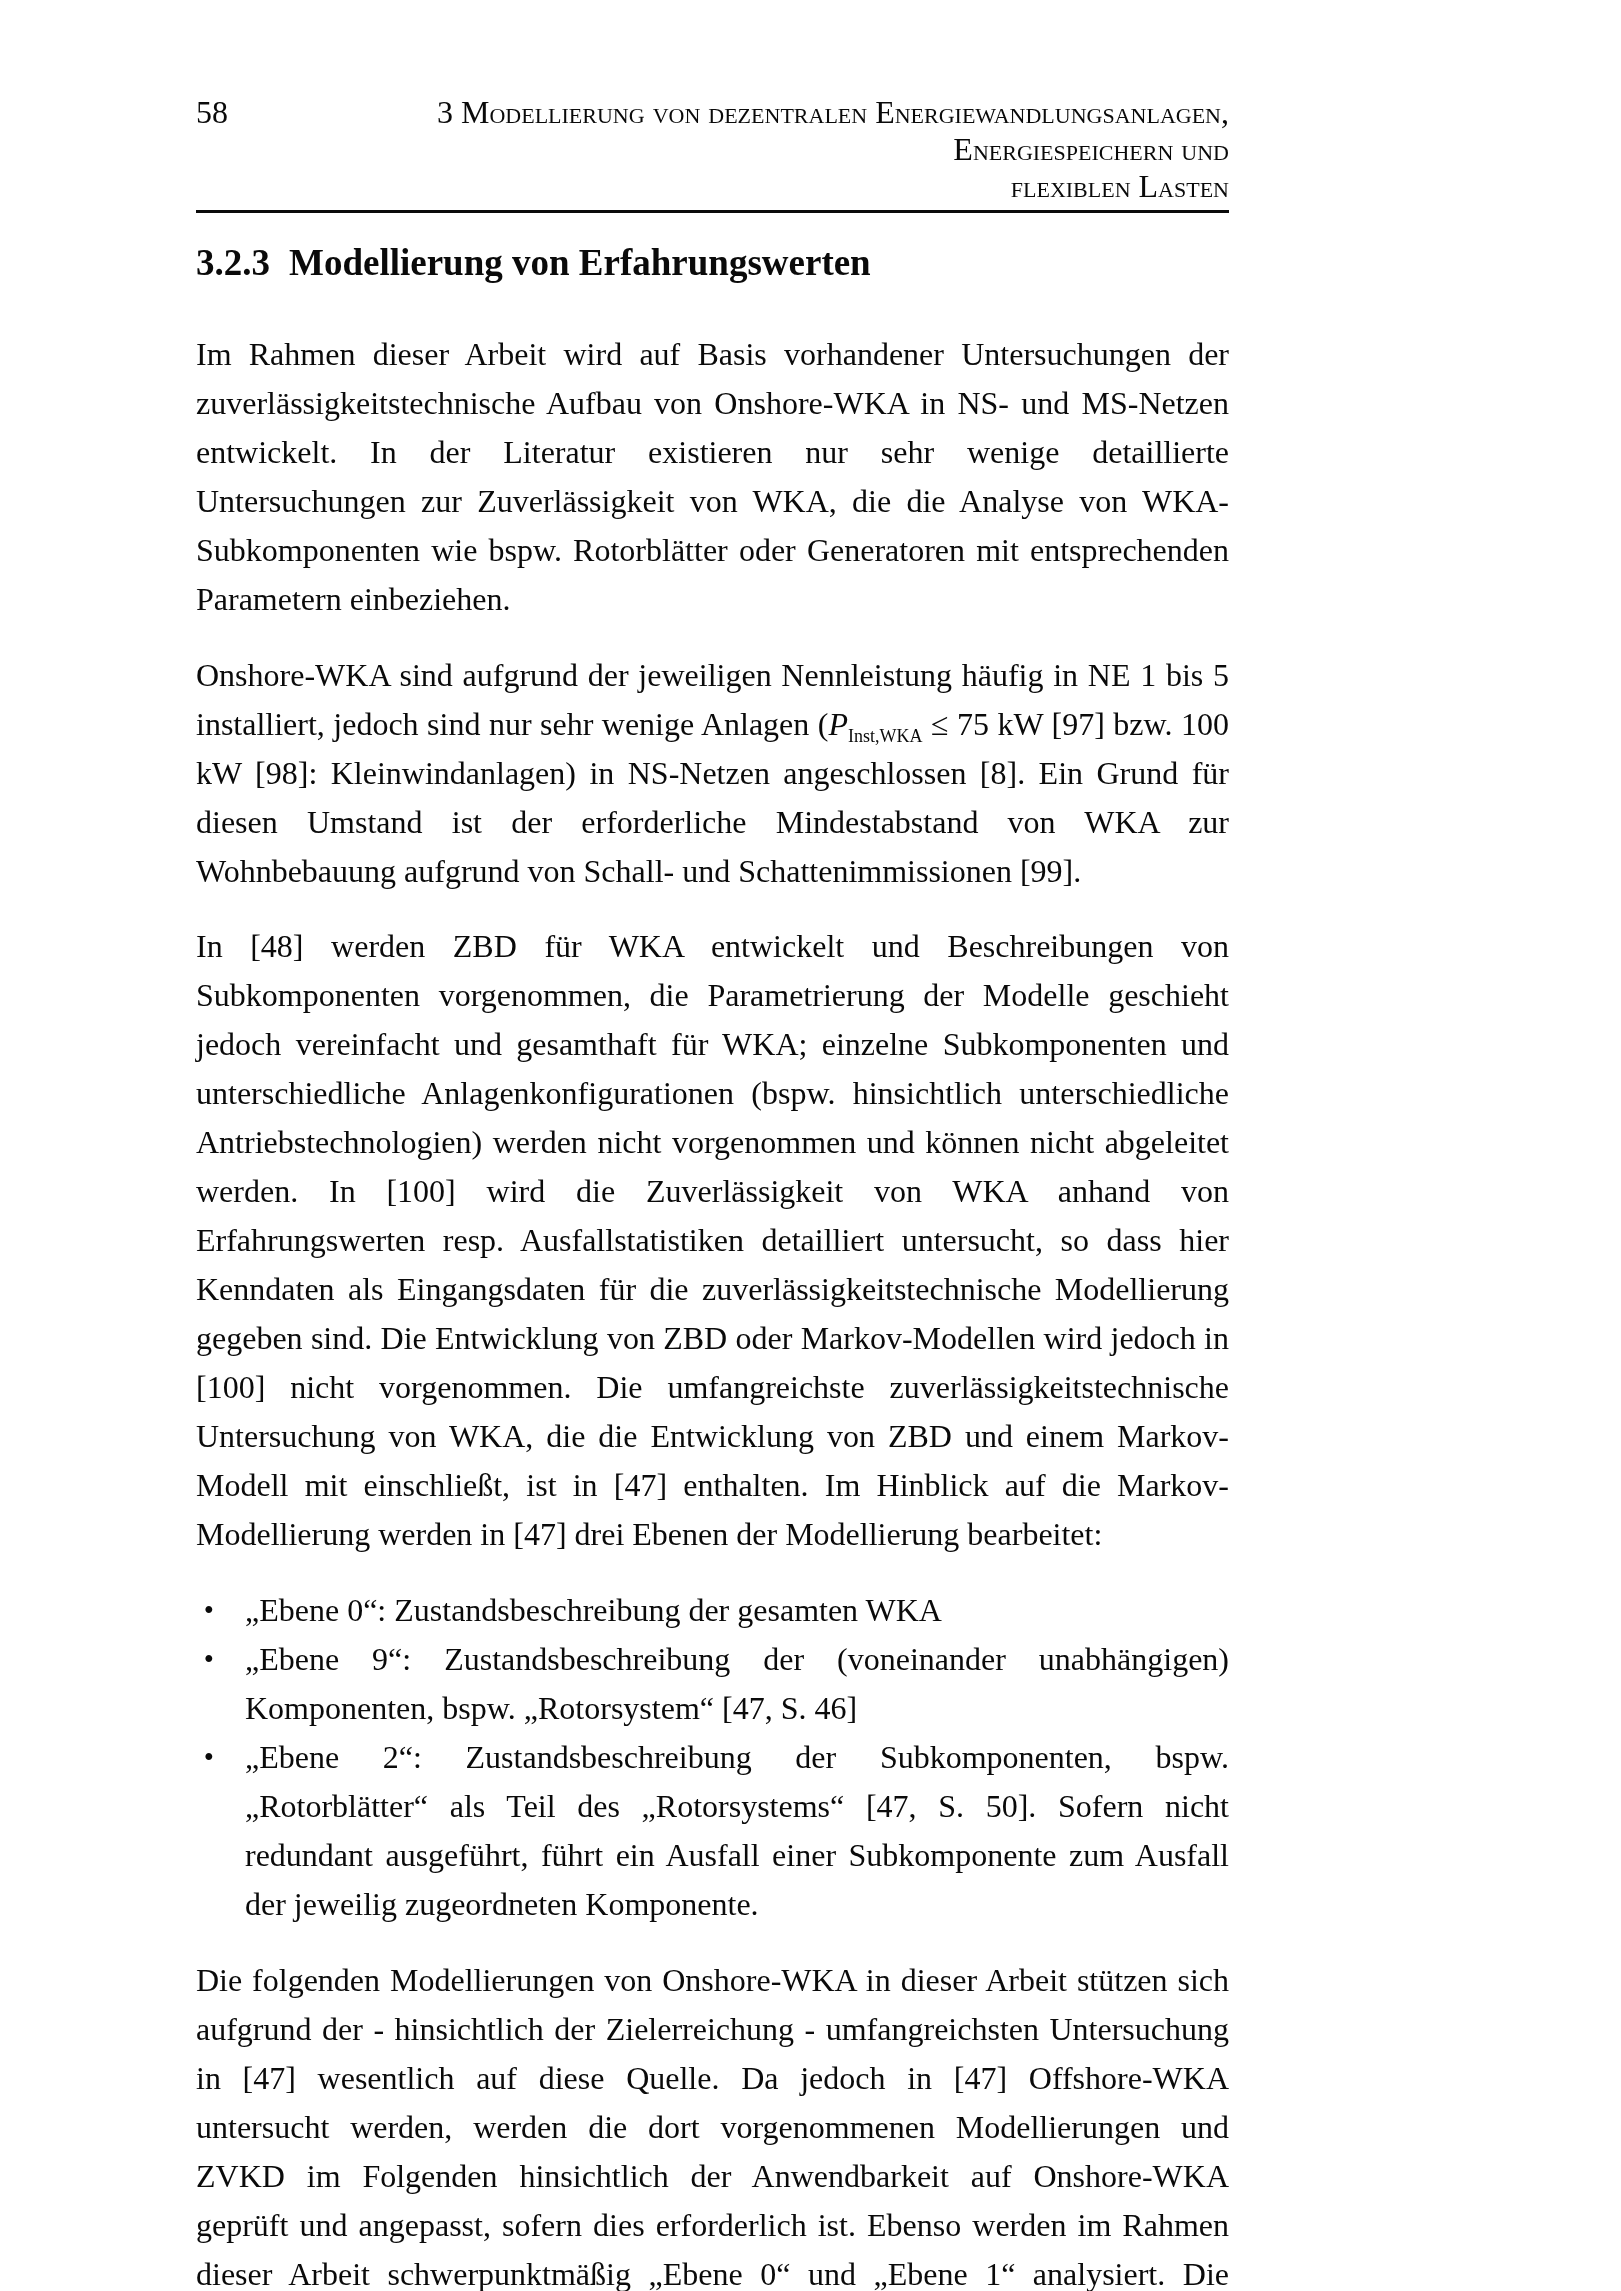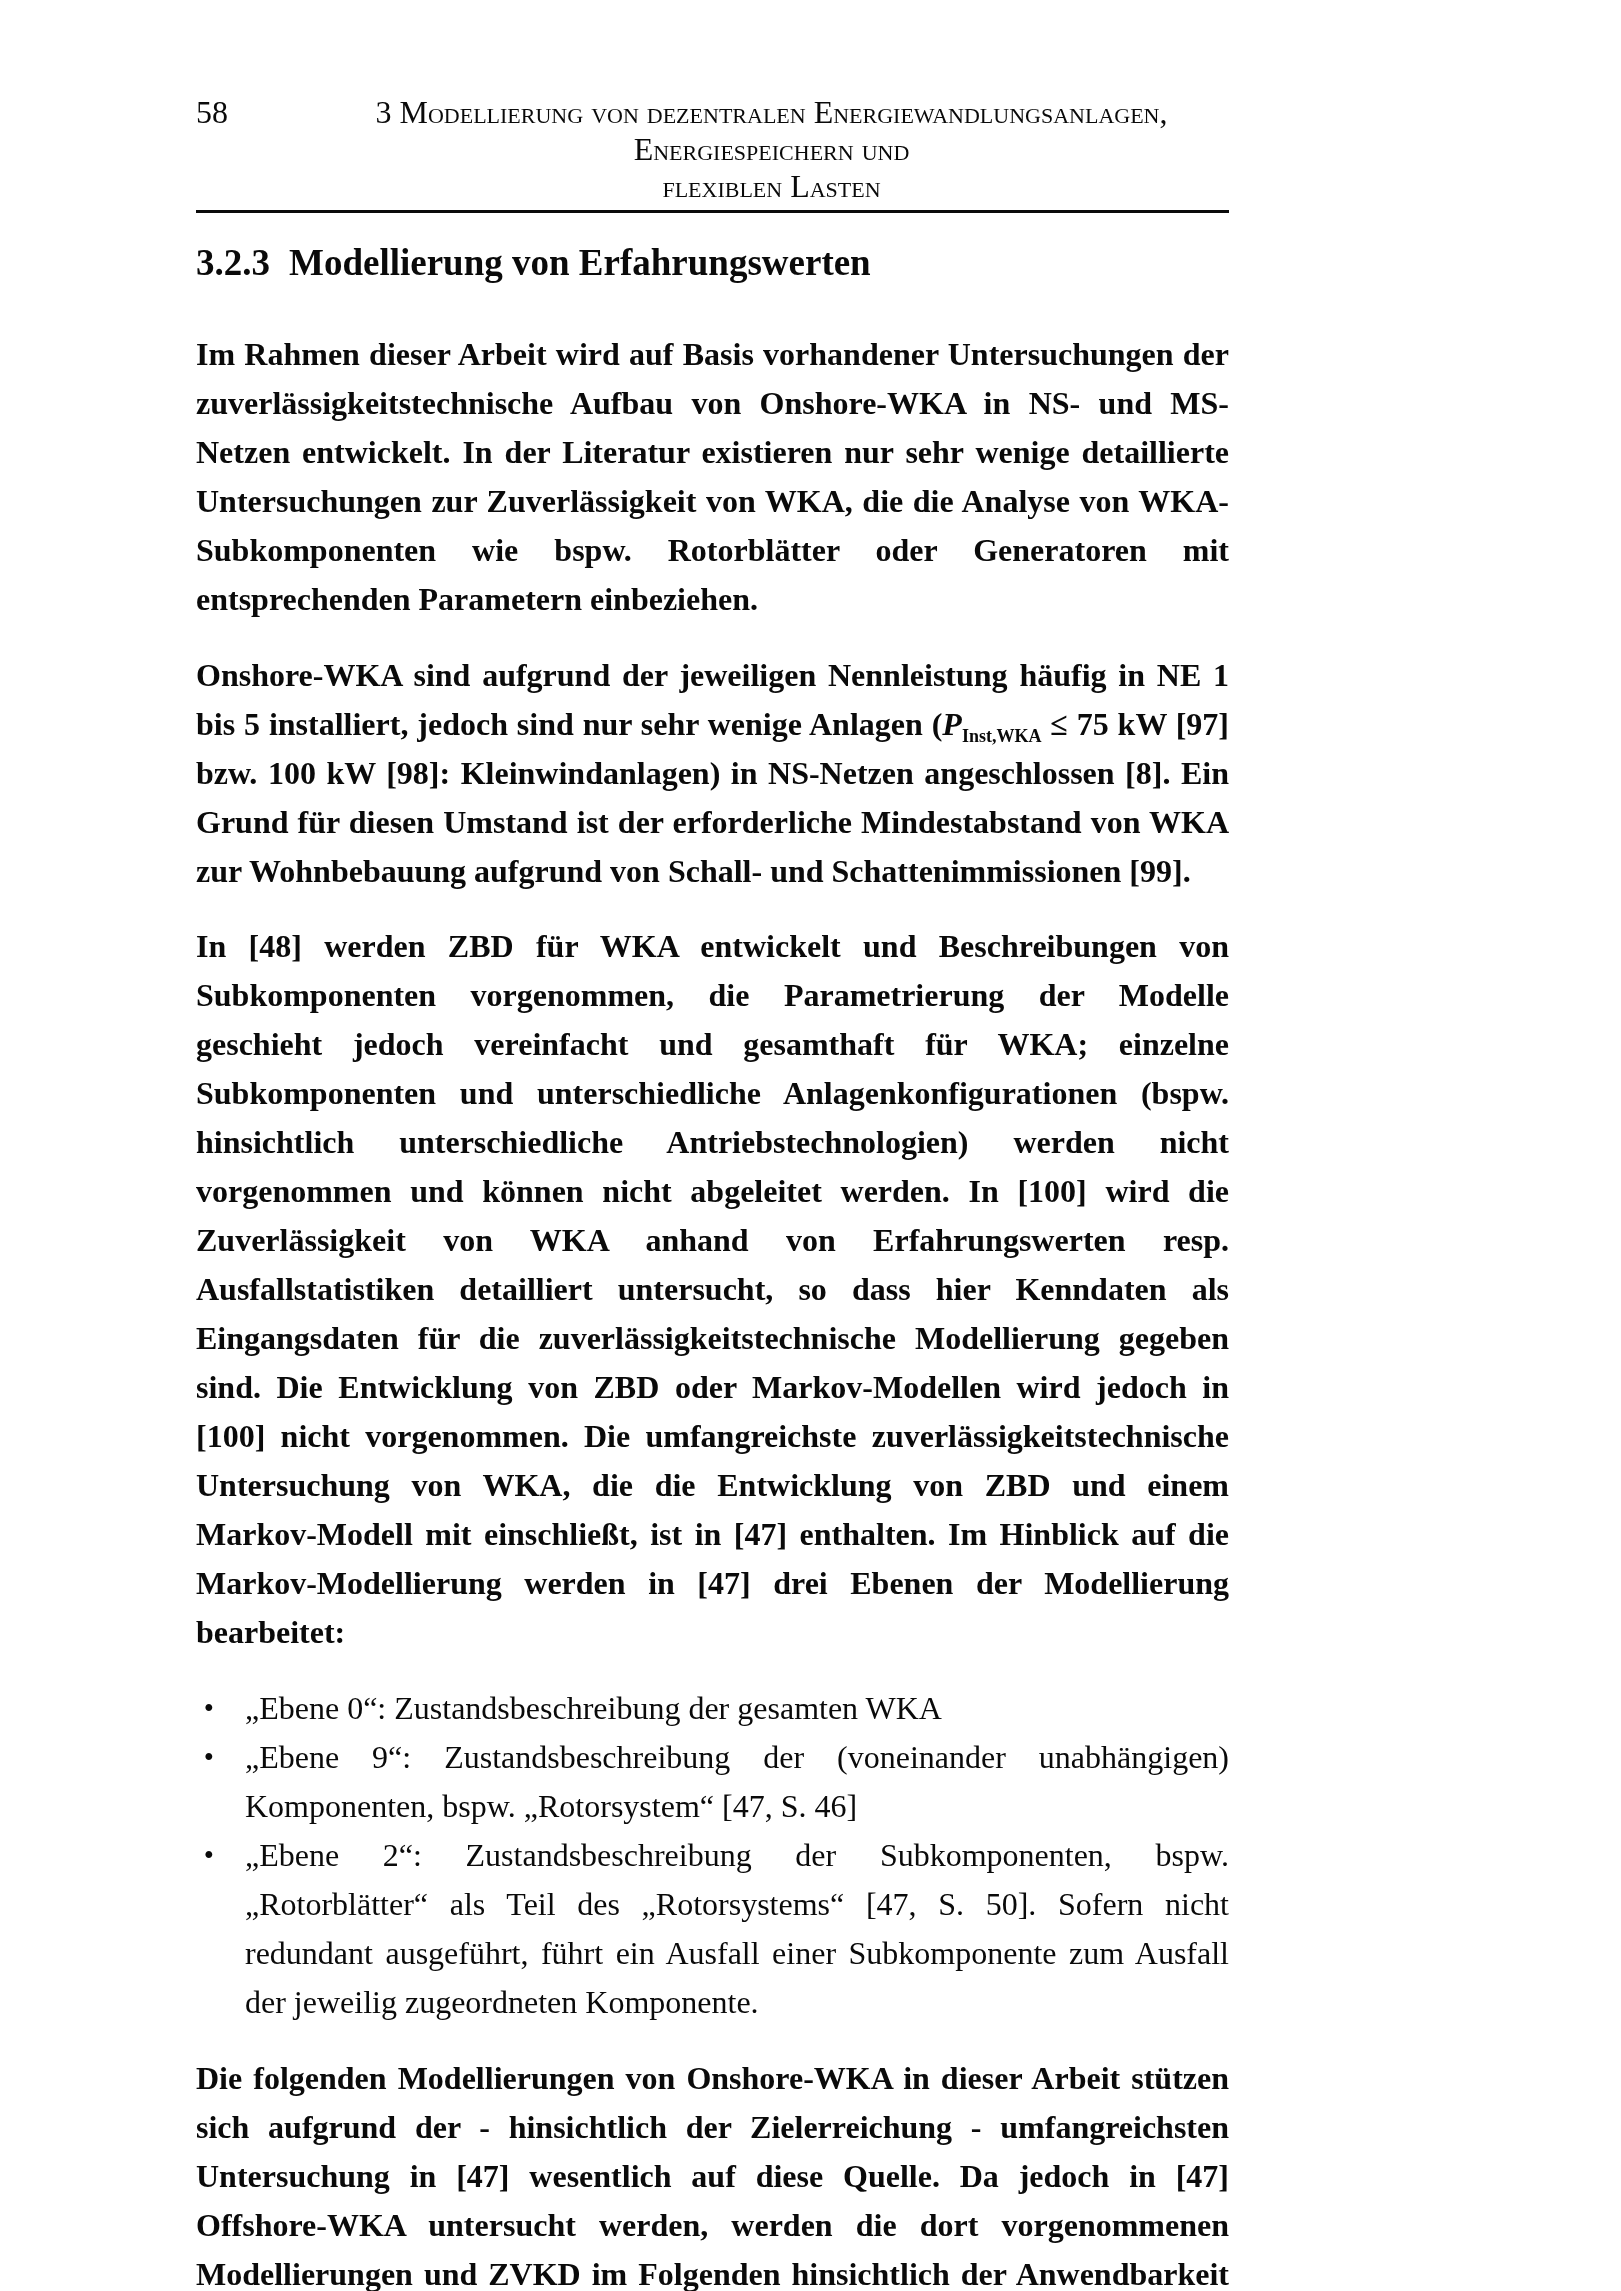--- a/index.html
+++ b/index.html
@@ -23,21 +23,21 @@
     display: flex;
     align-items: flex-start;
     font-size: 32px;
   }
   .page-number {
     flex: 0 0 118px;
     line-height: 37px;
   }
   .header-title {
     flex: 1;
-    text-align: center;
+    text-align: right;
     font-variant: small-caps;
     font-variant-caps: small-caps;
     line-height: 37px;
   }
   .header-title .hl { display: block; }
   .header-rule {
     height: 2.9px;
     background: #0a0a0a;
     margin-top: 4.9px;
   }
@@ -51,21 +51,20 @@
     line-height: 45px;
   }
   
   .body-para {
     font-size: 32px;
     line-height: 49px;
     text-align: justify;
     text-align-last: left;
     hyphens: none;
     margin: 0 0 26.5px 0;
-    font-weight: bold;
   }
   .math-var { font-style: italic; }
   .math-sub {
     font-size: 18px;
     line-height: 0;
     vertical-align: -6.9px;
   }
   .bullet-list {
     list-style: none;
     margin: 0 0 27.4px 0;

